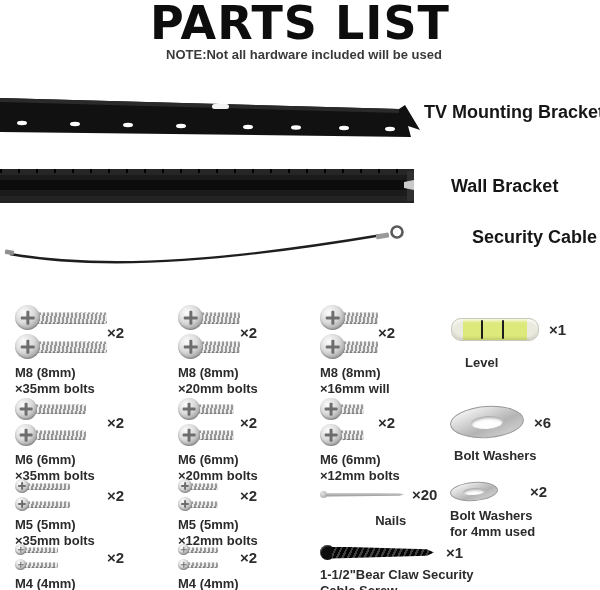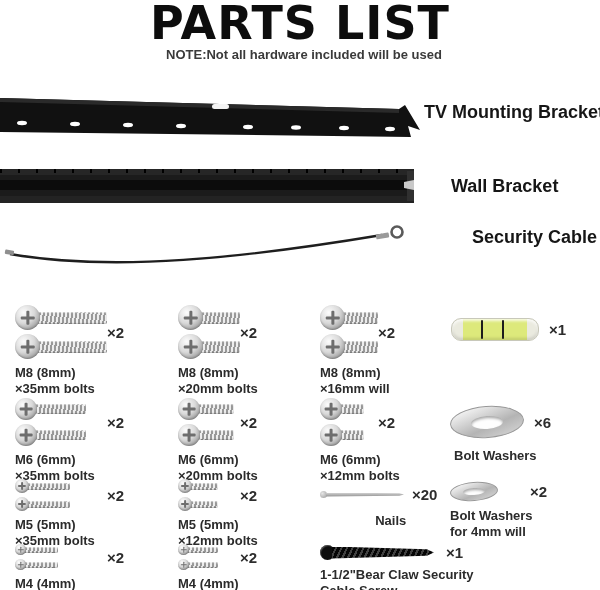--- a/index.html
+++ b/index.html
@@ -173,20 +173,23 @@
   </div>
 
   <div class="cell" style="left:451px;top:318px;">
     <div class="art-row">
       <div class="level">
         <span class="lvl-mark" style="left:34%;"></span>
         <span class="lvl-mark" style="left:58%;"></span>
       </div>
       <span class="qty" style="margin-left:10px;">×1</span>
     </div>
+    <div class="plabel" style="margin-top:14px;padding-left:14px;">
+      <div>Level</div>
+    </div>
   </div>
 
   <div class="cell" style="left:15px;top:396px;">
     <div class="art-row">
       <div class="stack" style="width:92px;">
         <div class="bolt">
             <span class="bhead h22"></span>
             <span class="bshaft s10" style="width:52px;"></span>
           </div>
         <div class="bolt">
@@ -309,21 +312,21 @@
 
   <div class="cell" style="left:450px;top:482px;">
     <div class="art-row">
       <div class="washer w-sml">
           <div class="hole hole-sml"></div>
         </div>
       <span class="qty" style="margin-left:32px;">×2</span>
     </div>
     <div class="plabel" style="margin-top:7px;">
       <div>Bolt Washers</div>
-      <div>for 4mm will</div>
+      <div>for 4mm used</div>
     </div>
   </div>
 
   <div class="cell" style="left:15px;top:542px;">
     <div class="art-row">
       <div class="stack" style="width:92px;">
         <div class="bolt">
             <span class="bhead h11"></span>
             <span class="bshaft s6" style="width:35px;"></span>
           </div>

